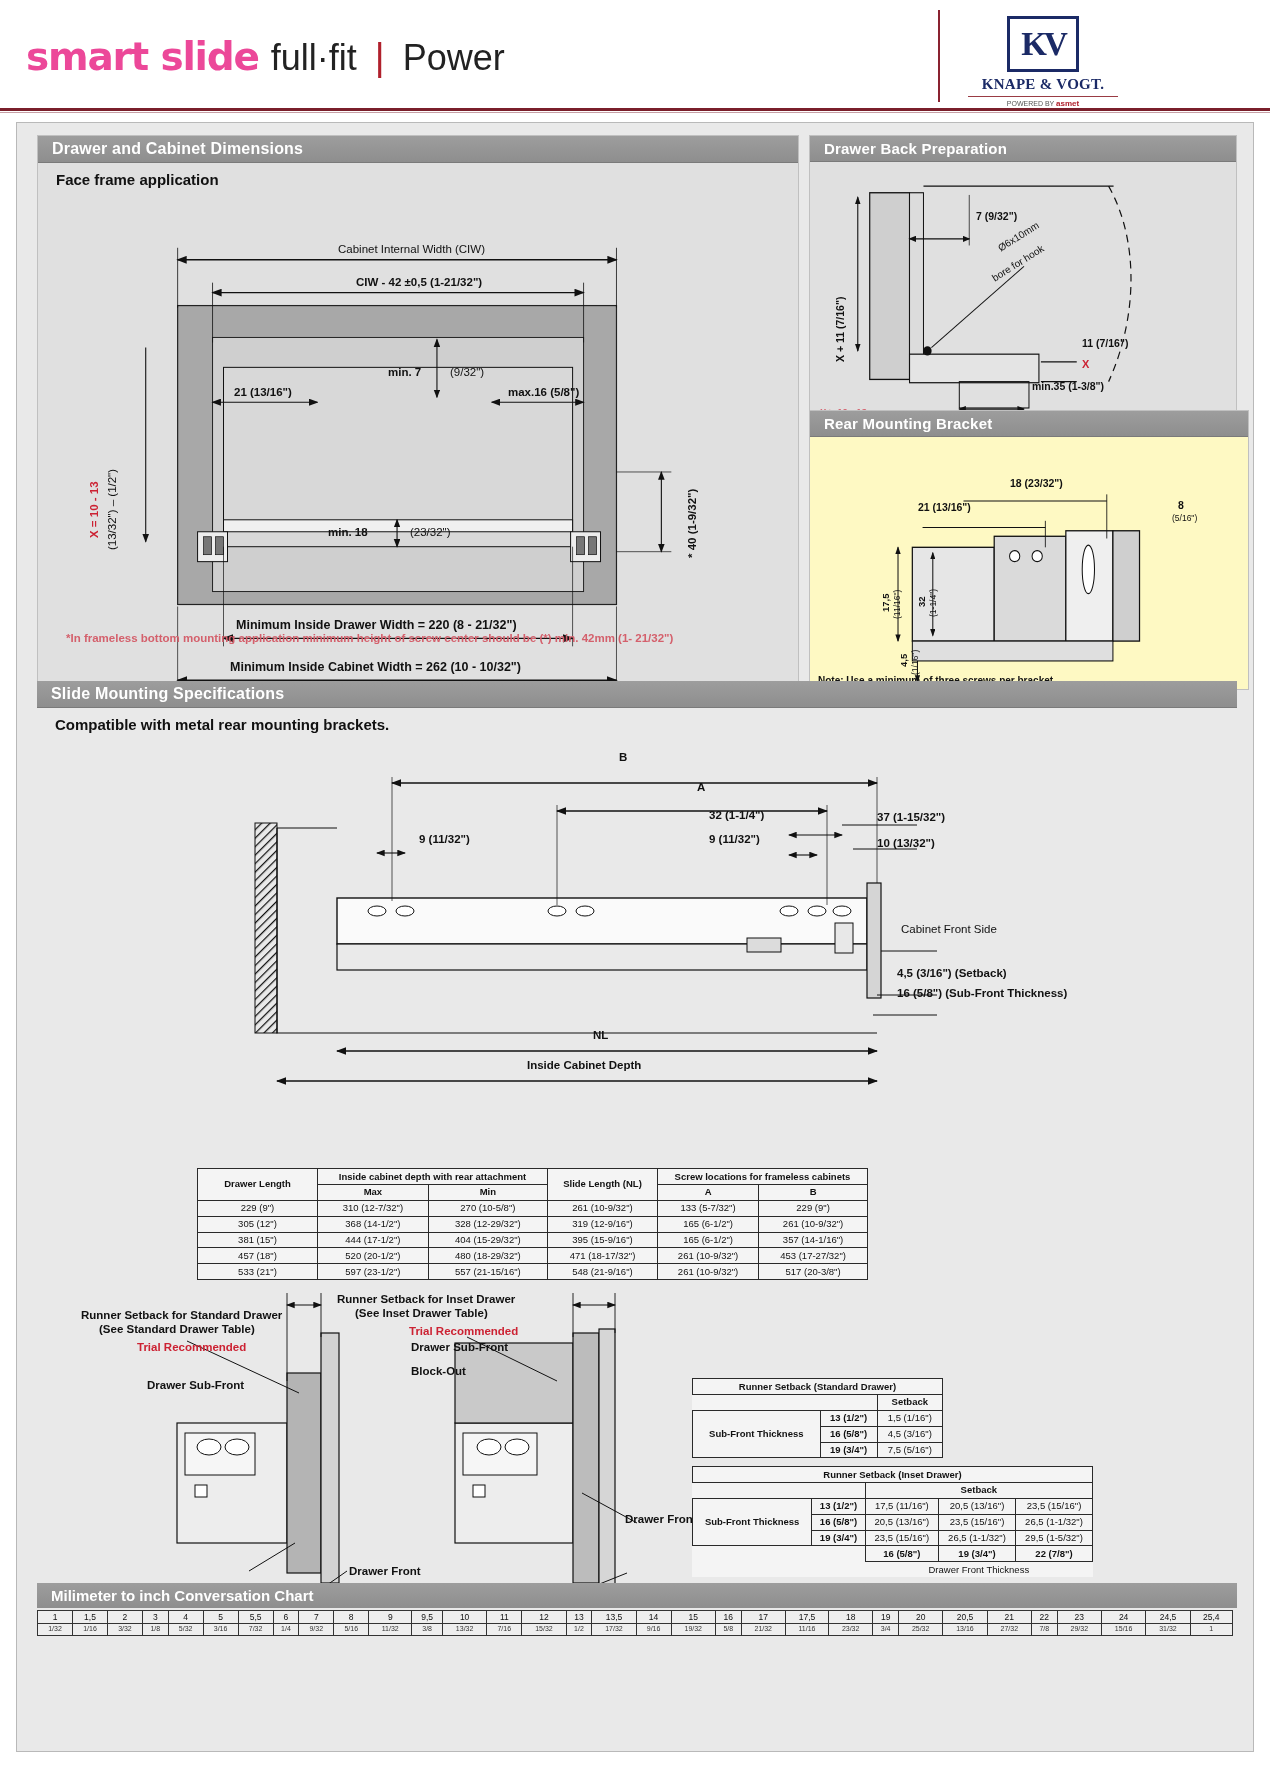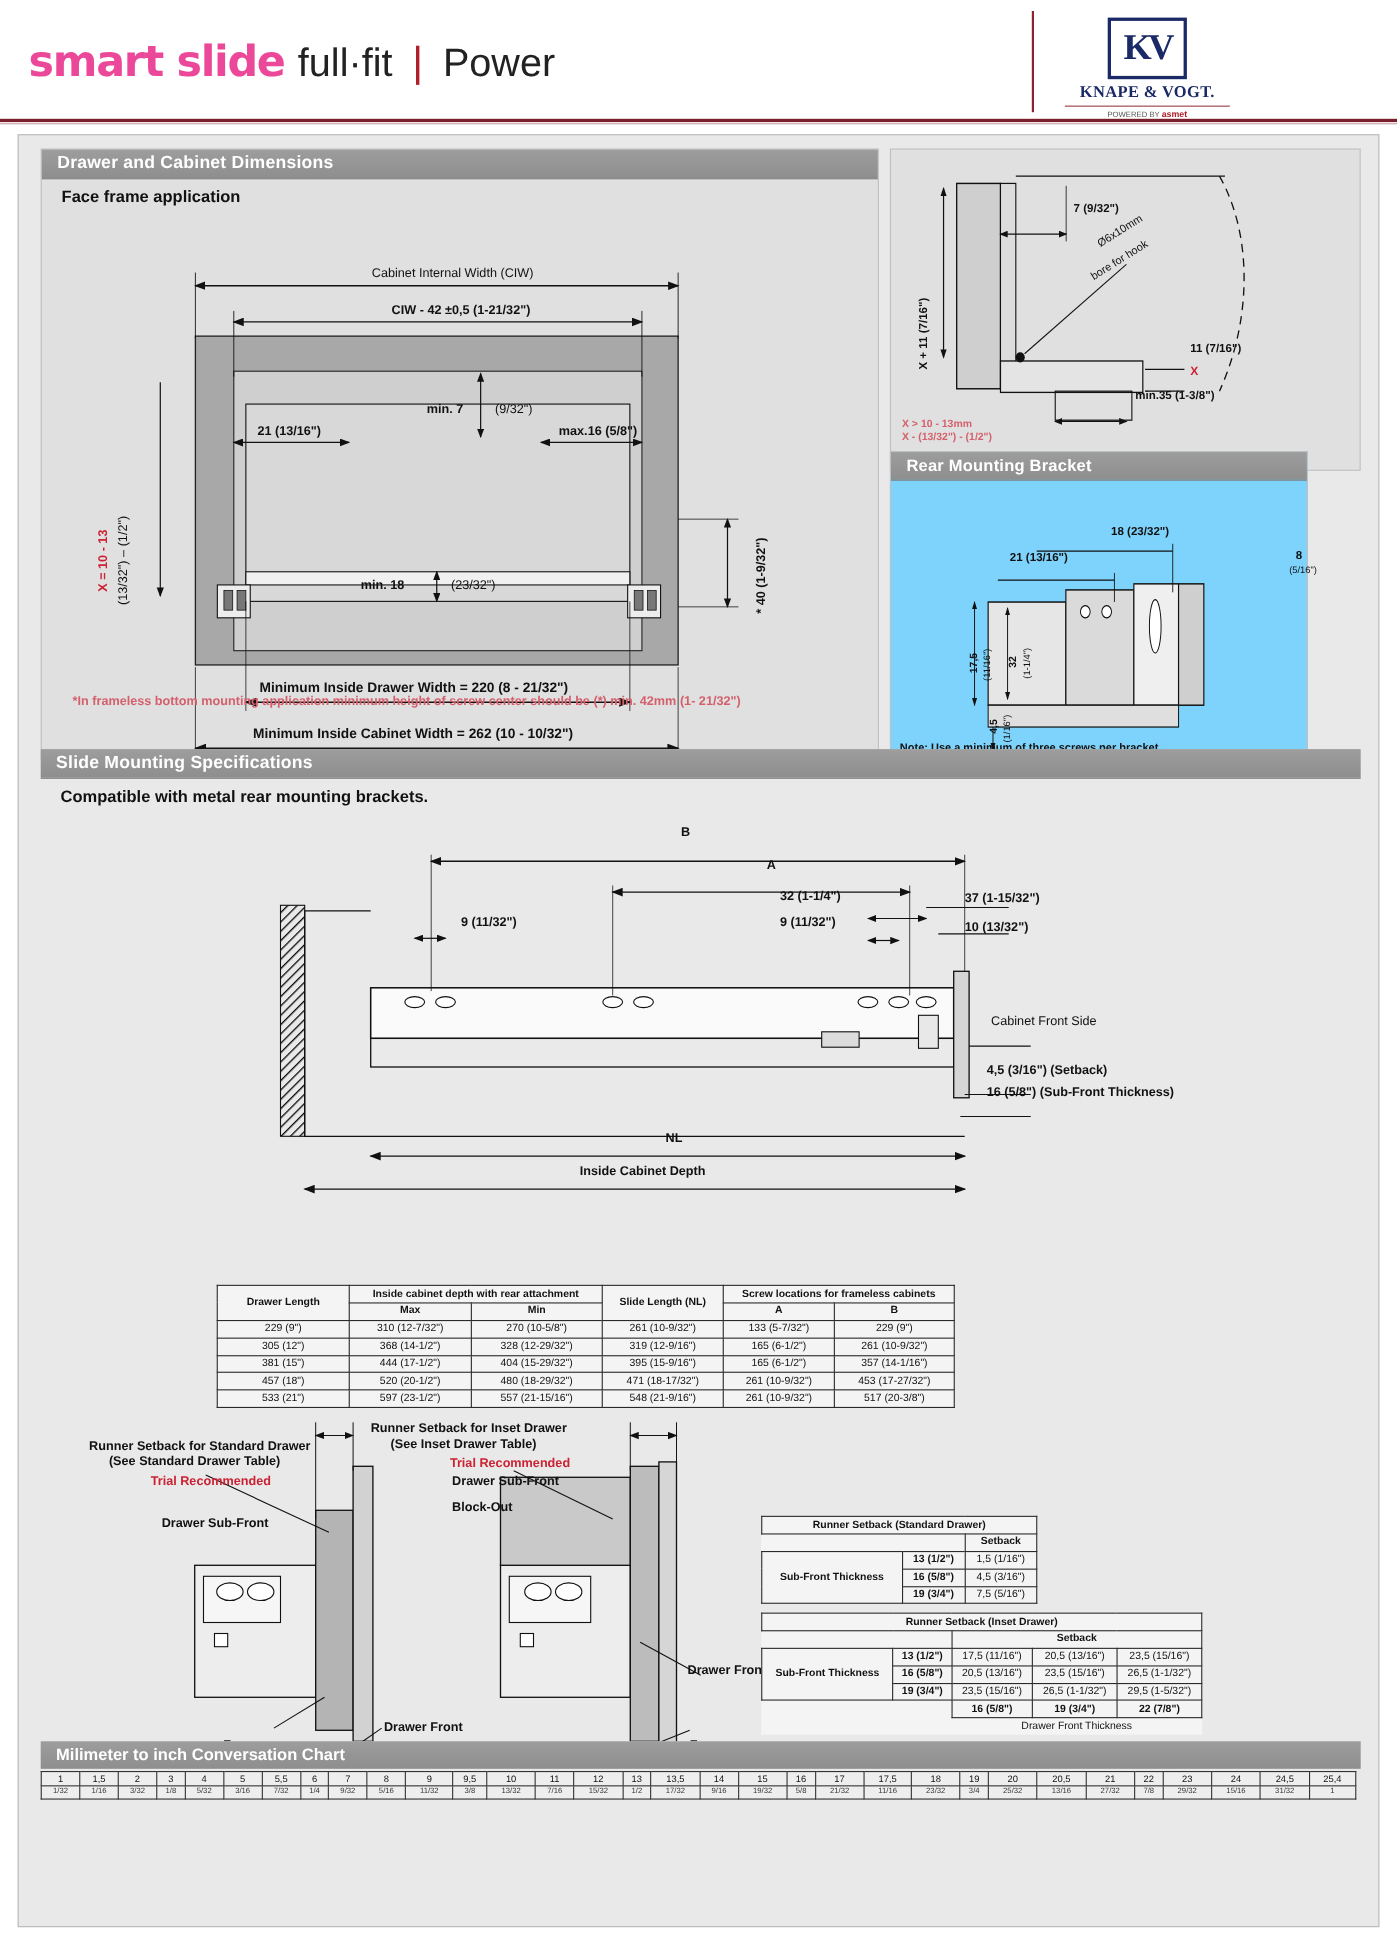--- a/index.html
+++ b/index.html
@@ -44,21 +44,21 @@
 
   .secbar { background:linear-gradient(to bottom,#9d9d9d,#8e8e8e); color:#fff; font-weight:bold;
             font-size:16px; padding:4px 14px; letter-spacing:0.2px; border-bottom:1px solid #7a7a7a; }
   .secbar.small { font-size:15px; }
 
   
   .blk-dims { position:absolute; left:20px; top:12px; width:762px; height:555px; background:#e0e0e0;
               border:1px solid #c0c0c0; }
   .blk-back { position:absolute; left:792px; top:12px; width:428px; height:293px; background:#e0e0e0;
               border:1px solid #c0c0c0; }
-  .blk-rear { position:absolute; left:792px; top:287px; width:380px; height:280px; background:#7dd3fc;
+  .blk-rear { position:absolute; left:792px; top:287px; width:440px; height:280px; background:#fef9c3;
               border:1px solid #c0c0c0; }
   .blk-spec { position:absolute; left:20px; top:558px; width:1200px; height:905px; background:#e9e9e9; }
   .blk-conv { position:absolute; left:20px; top:1460px; width:1200px; height:160px; background:#e9e9e9; }
 
   .subtitle { font-size:15px; font-weight:bold; padding:8px 0 0 18px; color:#111; }
 
   
   .canvas { position:relative; width:100%; height:100%; }
   svg.draw { position:absolute; left:0; top:0; width:100%; height:100%; overflow:visible; }
 
@@ -195,20 +195,21 @@
         <div class="lbl b" style="left:290px; top:338px;">min. 18</div>
         <div class="lbl" style="left:372px; top:338px;">(23/32")</div>
         <div class="lbl b" style="left:198px; top:430px; font-size:12.5px;">Minimum Inside Drawer Width = 220 (8 - 21/32")</div>
         <div class="lbl b" style="left:192px; top:472px; font-size:12.5px;">Minimum Inside Cabinet Width = 262 (10 - 10/32")</div>
       </div>
 
       <div class="note-red" style="left:28px; top:496px; font-size:11.5px;">*In frameless bottom mounting application minimum height of screw center should be (*) min. 42mm (1- 21/32")</div>
     </div>
 
     <div class="blk-back">
+      <div class="secbar small">Drawer Back Preparation</div>
       <div class="canvas">
         <svg class="draw" viewBox="0 0 428 265" preserveAspectRatio="none">
           <defs>
             <marker id="ar2" markerWidth="7" markerHeight="7" refX="6" refY="2.6" orient="auto">
               <path d="M0,0 L7,2.6 L0,5.2 z" fill="#111"></path>
             </marker>
             <marker id="ar2S" markerWidth="7" markerHeight="7" refX="1" refY="2.6" orient="auto">
               <path d="M7,0 L0,2.6 L7,5.2 z" fill="#111"></path>
             </marker>
           </defs>
@@ -389,21 +390,21 @@
         <div class="lbl b" style="left:582px; top:18px;">B</div>
         <div class="lbl b" style="left:660px; top:48px;">A</div>
         <div class="lbl b" style="left:382px; top:100px;">9 (11/32")</div>
         <div class="lbl b" style="left:672px; top:76px;">32 (1-1/4")</div>
         <div class="lbl b" style="left:672px; top:100px;">9 (11/32")</div>
         <div class="lbl b" style="left:840px; top:78px;">37 (1-15/32")</div>
         <div class="lbl b" style="left:840px; top:104px;">10 (13/32")</div>
         <div class="lbl" style="left:864px; top:190px;">Cabinet Front Side</div>
         <div class="lbl b" style="left:860px; top:234px;">4,5 (3/16") (Setback)</div>
         <div class="lbl b" style="left:860px; top:254px;">16 (5/8") (Sub-Front Thickness)</div>
-        <div class="lbl b" style="left:568px; top:296px;">NL</div>
+        <div class="lbl b" style="left:556px; top:296px;">NL</div>
         <div class="lbl b" style="left:490px; top:326px;">Inside Cabinet Depth</div>
 
         <div class="lbl b" style="left:44px; top:576px;">Runner Setback for Standard Drawer</div>
         <div class="lbl b" style="left:62px; top:590px;">(See Standard Drawer Table)</div>
         <div class="lbl b red" style="left:100px; top:608px;">Trial Recommended</div>
         <div class="lbl b" style="left:300px; top:560px;">Runner Setback for Inset Drawer</div>
         <div class="lbl b" style="left:318px; top:574px;">(See Inset Drawer Table)</div>
         <div class="lbl b red" style="left:372px; top:592px;">Trial Recommended</div>
         <div class="lbl b" style="left:110px; top:646px;">Drawer Sub-Front</div>
         <div class="lbl b" style="left:374px; top:608px;">Drawer Sub-Front</div>

